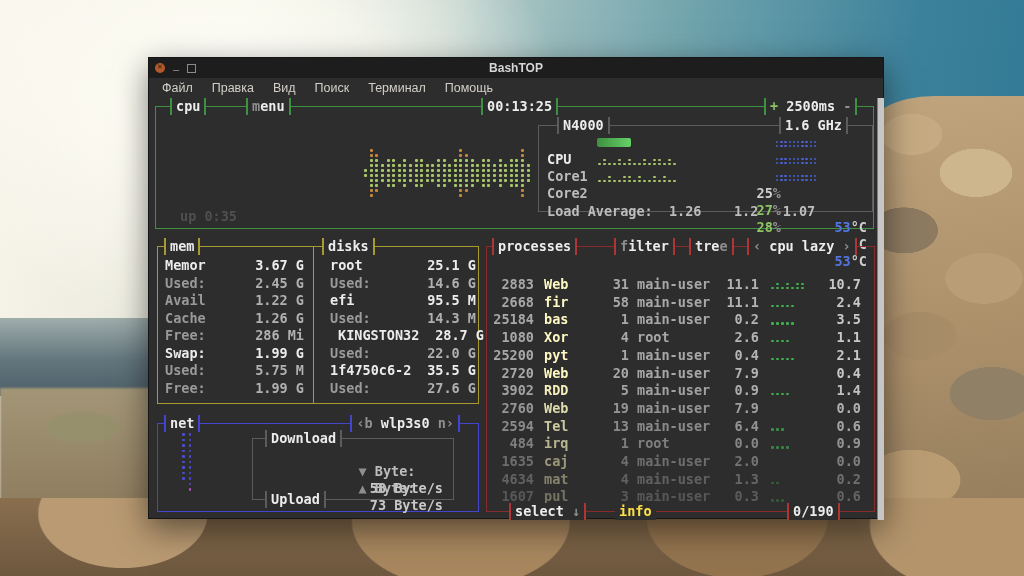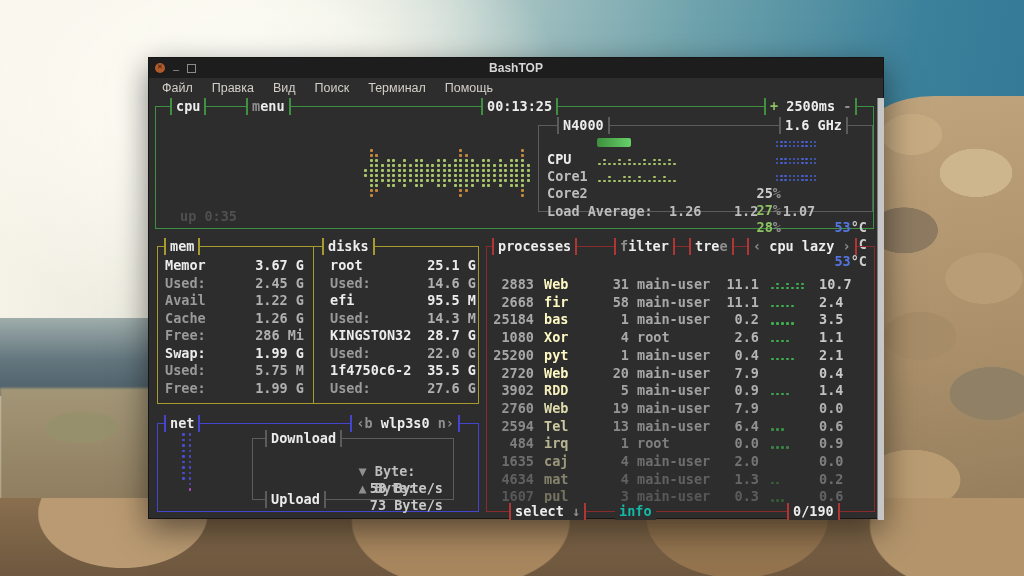--- a/index.html
+++ b/index.html
@@ -79,21 +79,21 @@
   .bx-proc{left:337px;top:148px;width:389px;height:266px;border-color:#8a2b2b;}
   .lbl{position:absolute;top:-9px;height:17px;line-height:17px;background:#2d2d2d;
     padding:0 4px;color:#ececec;white-space:nowrap;}
   .lbl.bot{top:auto;bottom:-9px;}
   .tk-g{border-left:2px solid #3d9140;border-right:2px solid #3d9140;}
   .tk-y{border-left:2px solid #a89b2e;border-right:2px solid #a89b2e;text-align:center;}
   .tk-b{border-left:2px solid #4444cf;border-right:2px solid #4444cf;}
   .tk-r{border-left:2px solid #b03535;border-right:2px solid #b03535;}
   .tk-s{border-left:2px solid #5c5c5c;border-right:2px solid #5c5c5c;}
   .dim{color:#8f8f8f;font-weight:bold;}
-  .vdim{color:#14b8a6;}
+  .vdim{color:#fde047;}
   .grn{color:#8dc463;}
   .blu{color:#5374de;}
   .wht{color:#ececec;}
   .row-abs{position:absolute;height:17px;line-height:17px;white-space:pre;}
   
   .sl{position:absolute;left:8px;}
   .spct{position:absolute;left:180px;width:62px;text-align:right;}
   .stmp{position:absolute;left:286px;width:42px;text-align:right;}
   .meter{position:absolute;left:58px;top:4px;width:34px;height:9px;border-radius:2px;
     background:linear-gradient(to right,#3e8f3e,#66d169);}
@@ -113,21 +113,21 @@
   .dl2{position:absolute;left:172px;color:#9a9a9a;}
   .dv{position:absolute;left:220px;width:98px;text-align:right;color:#b0b0b0;}
   .b .ml,.b .mv,.b .dl2,.b .dv{color:#ececec;}
   
   .pc-pid{position:absolute;left:2px;width:45px;text-align:right;color:#a8a8a8;}
   .pc-prg{position:absolute;left:57px;color:#fef9c3;}
   .pc-thr{position:absolute;left:100px;width:42px;text-align:right;color:#a8a8a8;}
   .pc-usr{position:absolute;left:150px;color:#a8a8a8;}
   .pc-mem{position:absolute;left:192px;width:80px;text-align:right;color:#b4b4b4;}
   .pc-gr{position:absolute;left:283px;top:3px;width:42px;height:11px;display:flex;align-items:flex-end;}
-  .pc-cpu{position:absolute;left:332px;width:42px;text-align:left;color:#c8c8c8;}
+  .pc-cpu{position:absolute;left:332px;width:42px;text-align:right;color:#c8c8c8;}
   .ph{position:absolute;color:#ececec;}
   .netdots{position:absolute;left:24px;top:9px;display:flex;gap:4px;}
   .ncol{display:flex;flex-direction:column;gap:3px;}
   .ncol i{display:block;width:2.5px;height:2.5px;border-radius:1px;}
 </style>
 </head>
 <body>
 
 <div id="stage">
 
@@ -443,21 +443,21 @@
             <div class="row-abs" style="left: 0px; top: 80px; width: 100%;"><span class="ml">Free:</span><span class="mv">286 Mi</span></div>
             <div class="row-abs b" style="left: 0px; top: 97.5px; width: 100%;"><span class="ml">Swap:</span><span class="mv">1.99 G</span></div>
             <div class="row-abs" style="left: 0px; top: 115px; width: 100%;"><span class="ml">Used:</span><span class="mv">5.75 M</span></div>
             <div class="row-abs" style="left: 0px; top: 132.5px; width: 100%;"><span class="ml">Free:</span><span class="mv">1.99 G</span></div>
           </div>
         <div id="disk-rows">
             <div class="row-abs b" style="left: 0px; top: 10px; width: 100%;"><span class="dl2">root</span><span class="dv">25.1 G</span></div>
             <div class="row-abs" style="left: 0px; top: 27.5px; width: 100%;"><span class="dl2">Used:</span><span class="dv">14.6 G</span></div>
             <div class="row-abs b" style="left: 0px; top: 45px; width: 100%;"><span class="dl2">efi</span><span class="dv">95.5 M</span></div>
             <div class="row-abs" style="left: 0px; top: 62.5px; width: 100%;"><span class="dl2">Used:</span><span class="dv">14.3 M</span></div>
-            <div class="row-abs b" style="left: 0px; top: 80px; width: 100%;"><span class="dl2">KINGSTON32</span><span class="dv">28.7 G</span></div>
+            <div class="row-abs b" style="left: 8px; top: 80px; width: 100%;"><span class="dl2">KINGSTON32</span><span class="dv">28.7 G</span></div>
             <div class="row-abs" style="left: 0px; top: 97.5px; width: 100%;"><span class="dl2">Used:</span><span class="dv">22.0 G</span></div>
             <div class="row-abs b" style="left: 0px; top: 115px; width: 100%;"><span class="dl2">1f4750c6-2</span><span class="dv">35.5 G</span></div>
             <div class="row-abs" style="left: 0px; top: 132.5px; width: 100%;"><span class="dl2">Used:</span><span class="dv">27.6 G</span></div>
           </div>
       </div>
       <div class="memdiv"></div>
 
       <div class="bx bx-net">
         <span class="lbl tk-b" style="left:6px">net</span>
         <span class="lbl tk-b" style="right:18px"><span class="dim">‹b</span> <span>wlp3s0</span> <span class="dim">n›</span></span>

